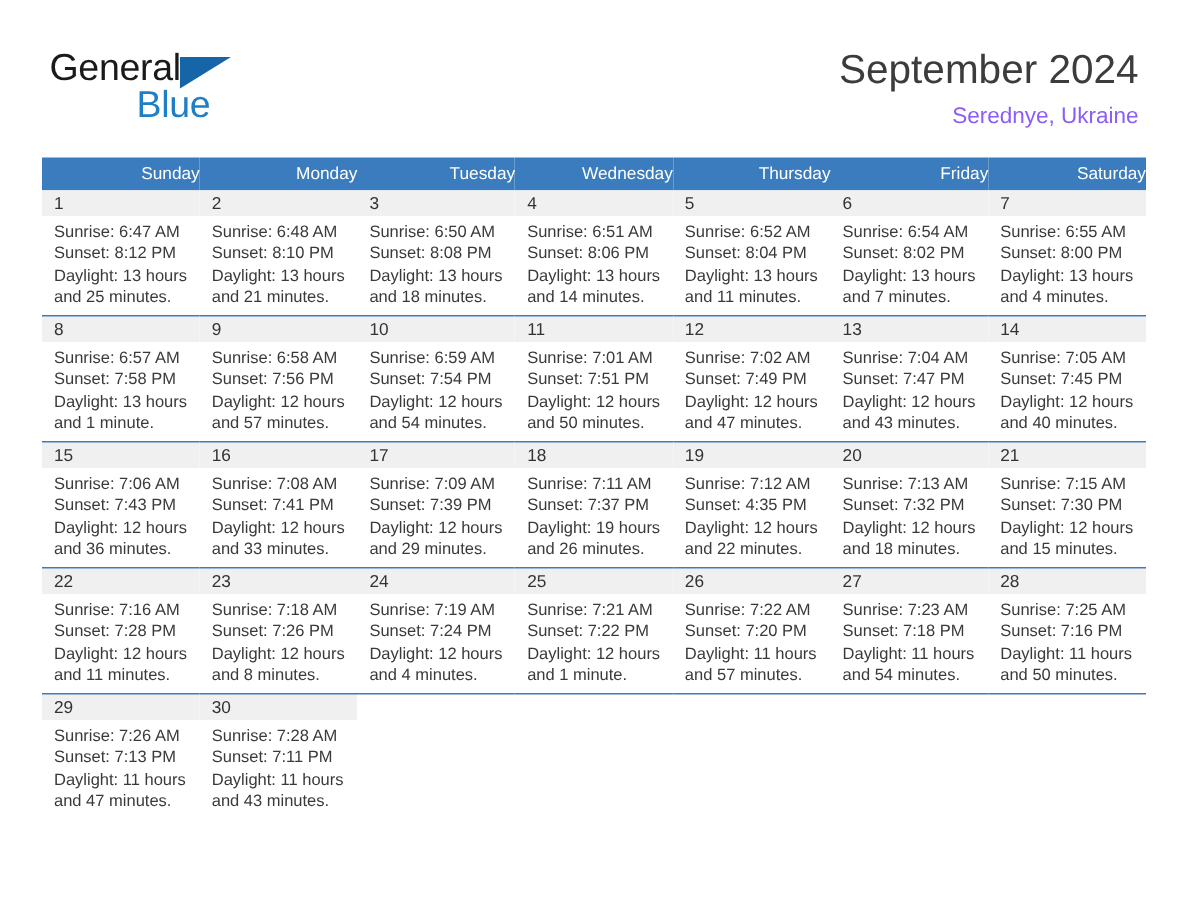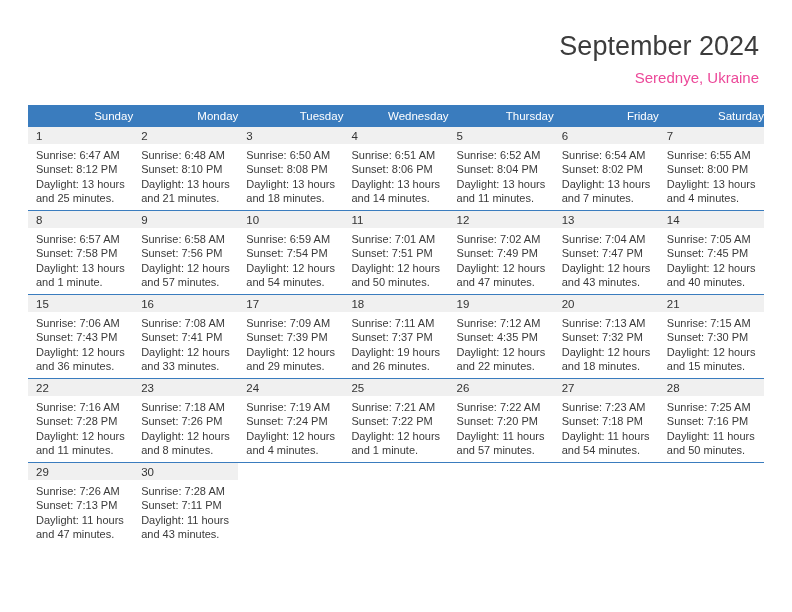--- a/index.html
+++ b/index.html
@@ -74,21 +74,21 @@
   }
   .cal-title {
     font-size: 27px;
     color: #3c3c3c;
     font-weight: normal;
     line-height: 1.25;
     white-space: nowrap;
   }
   .cal-subtitle {
     font-size: 15px;
-    color: #ec4899;
+    color: #8b5cf6;
     line-height: 1.3;
     margin-top: 4px;
     white-space: nowrap;
   }
 
   
   .calendar {
     position: absolute;
     left: 28px;
     top: 105px;
@@ -146,20 +146,25 @@
     min-height: 66px;
   }
 </style>
 </head>
 <body>
 
 <div class="page">
 
   <div class="header">
 
+    <div class="brand">
+      <span class="brand-general">General</span>
+      <span class="brand-triangle"></span>
+      <span class="brand-blue">Blue</span>
+    </div>
 
     <div class="title-block">
       <div class="cal-title">September 2024</div>
       <div class="cal-subtitle">Serednye, Ukraine</div>
     </div>
 
   </div>
 
   <table class="calendar">
     <thead>

